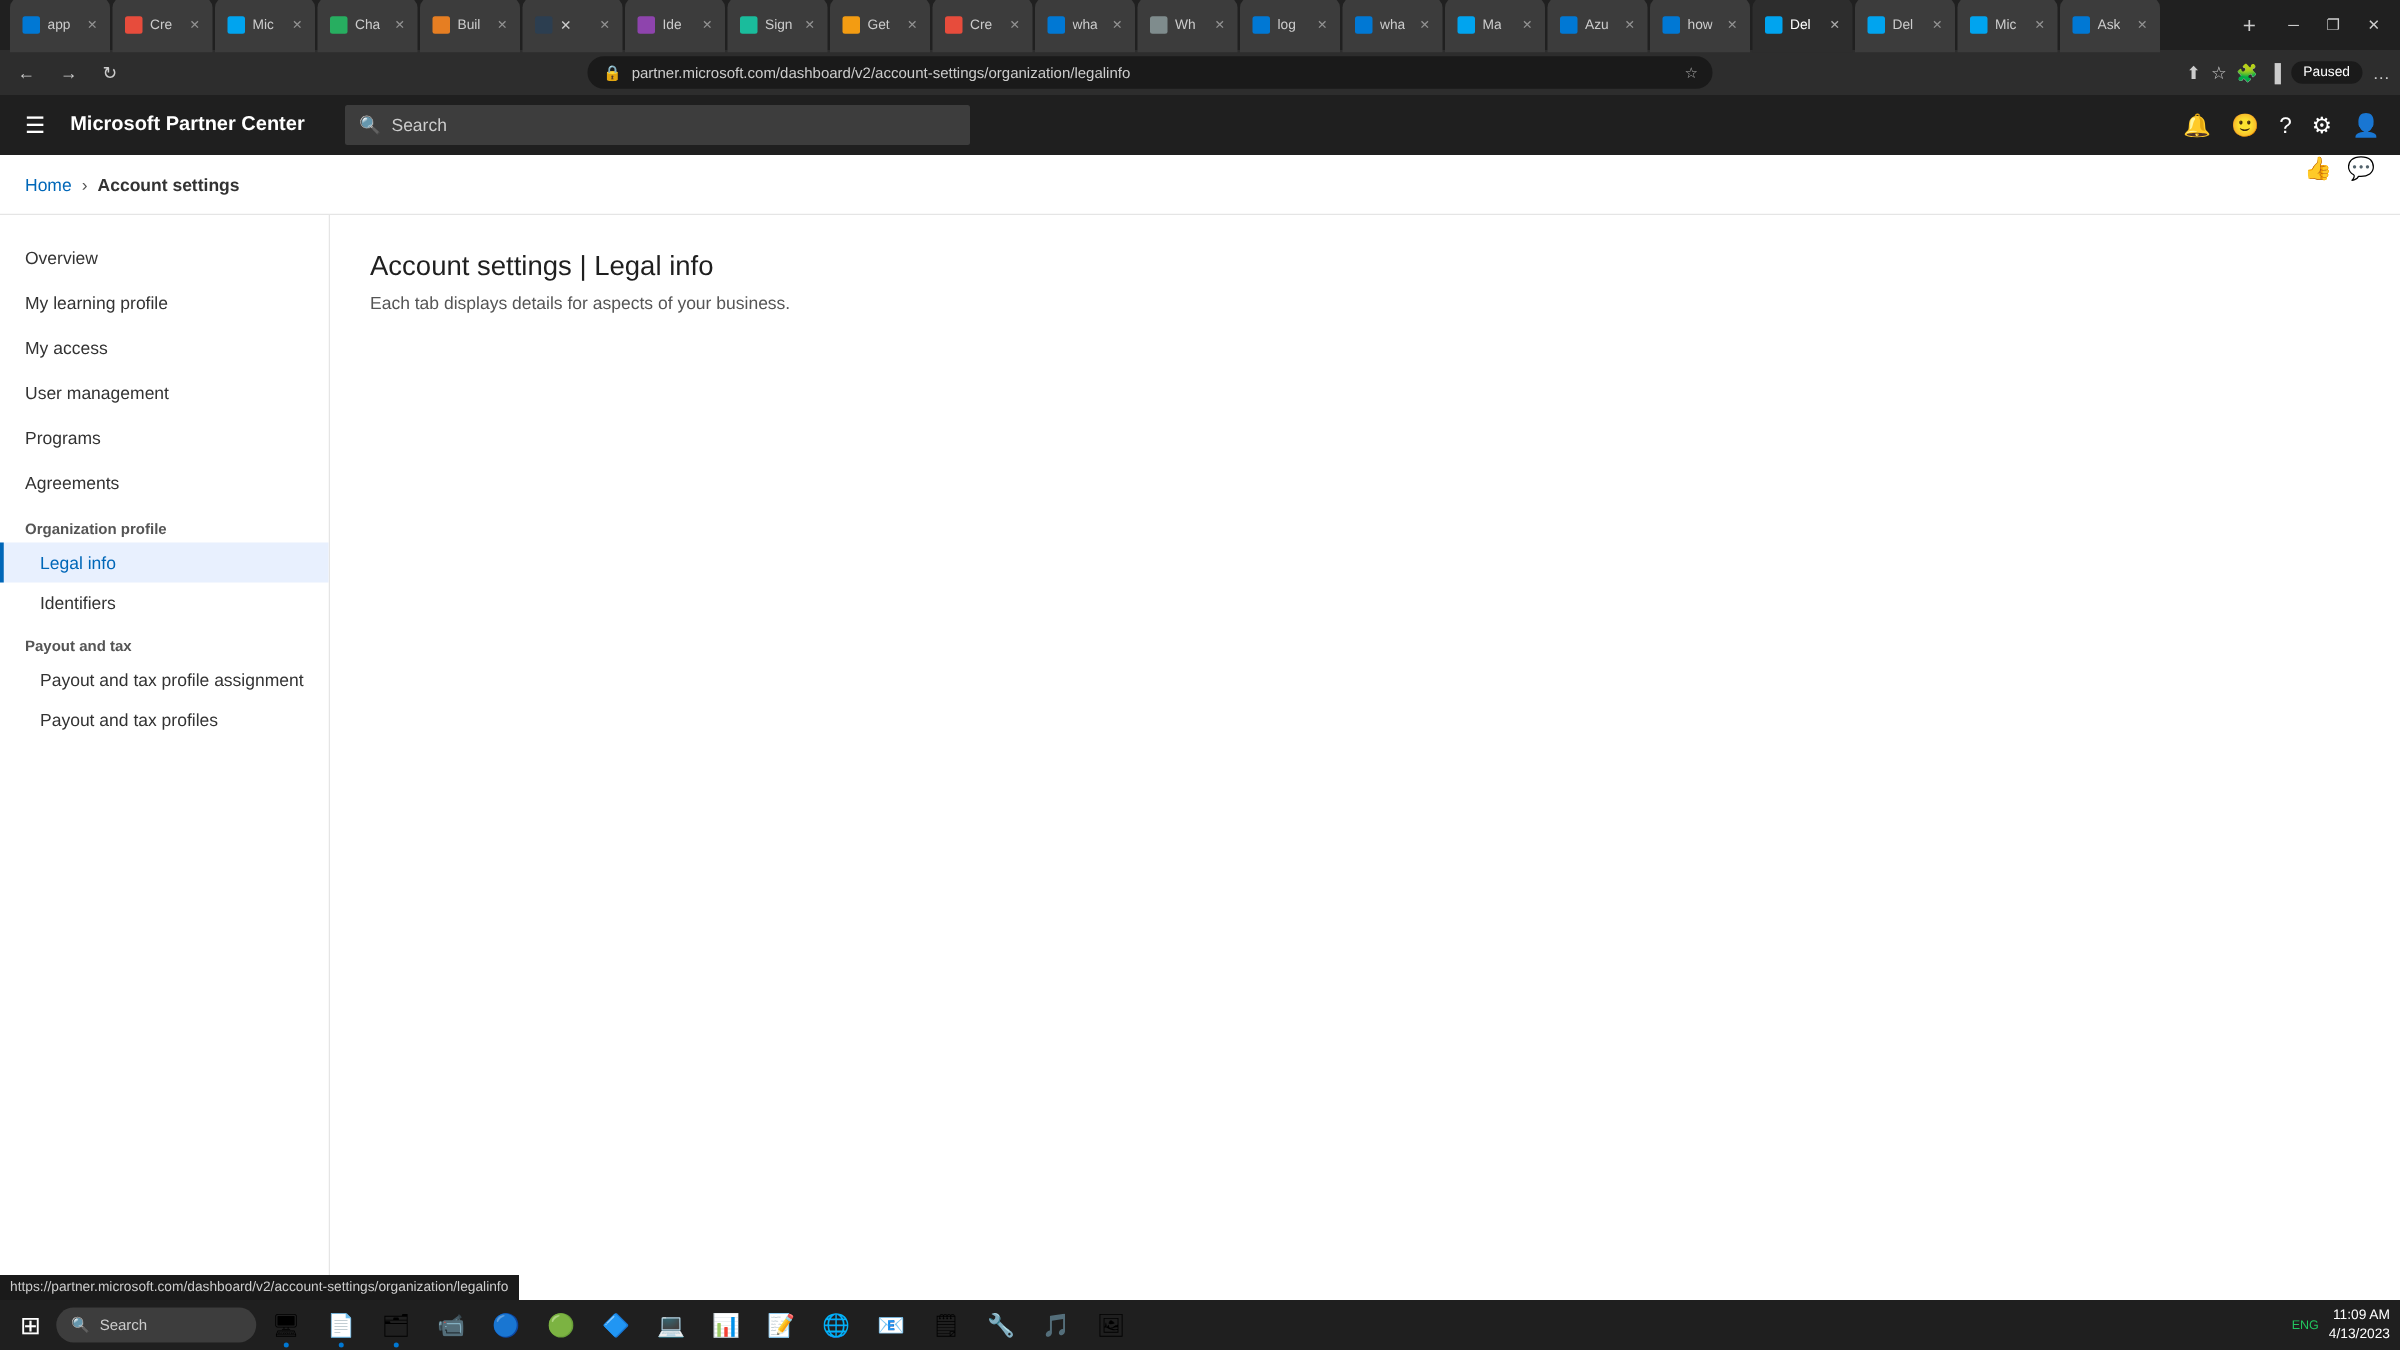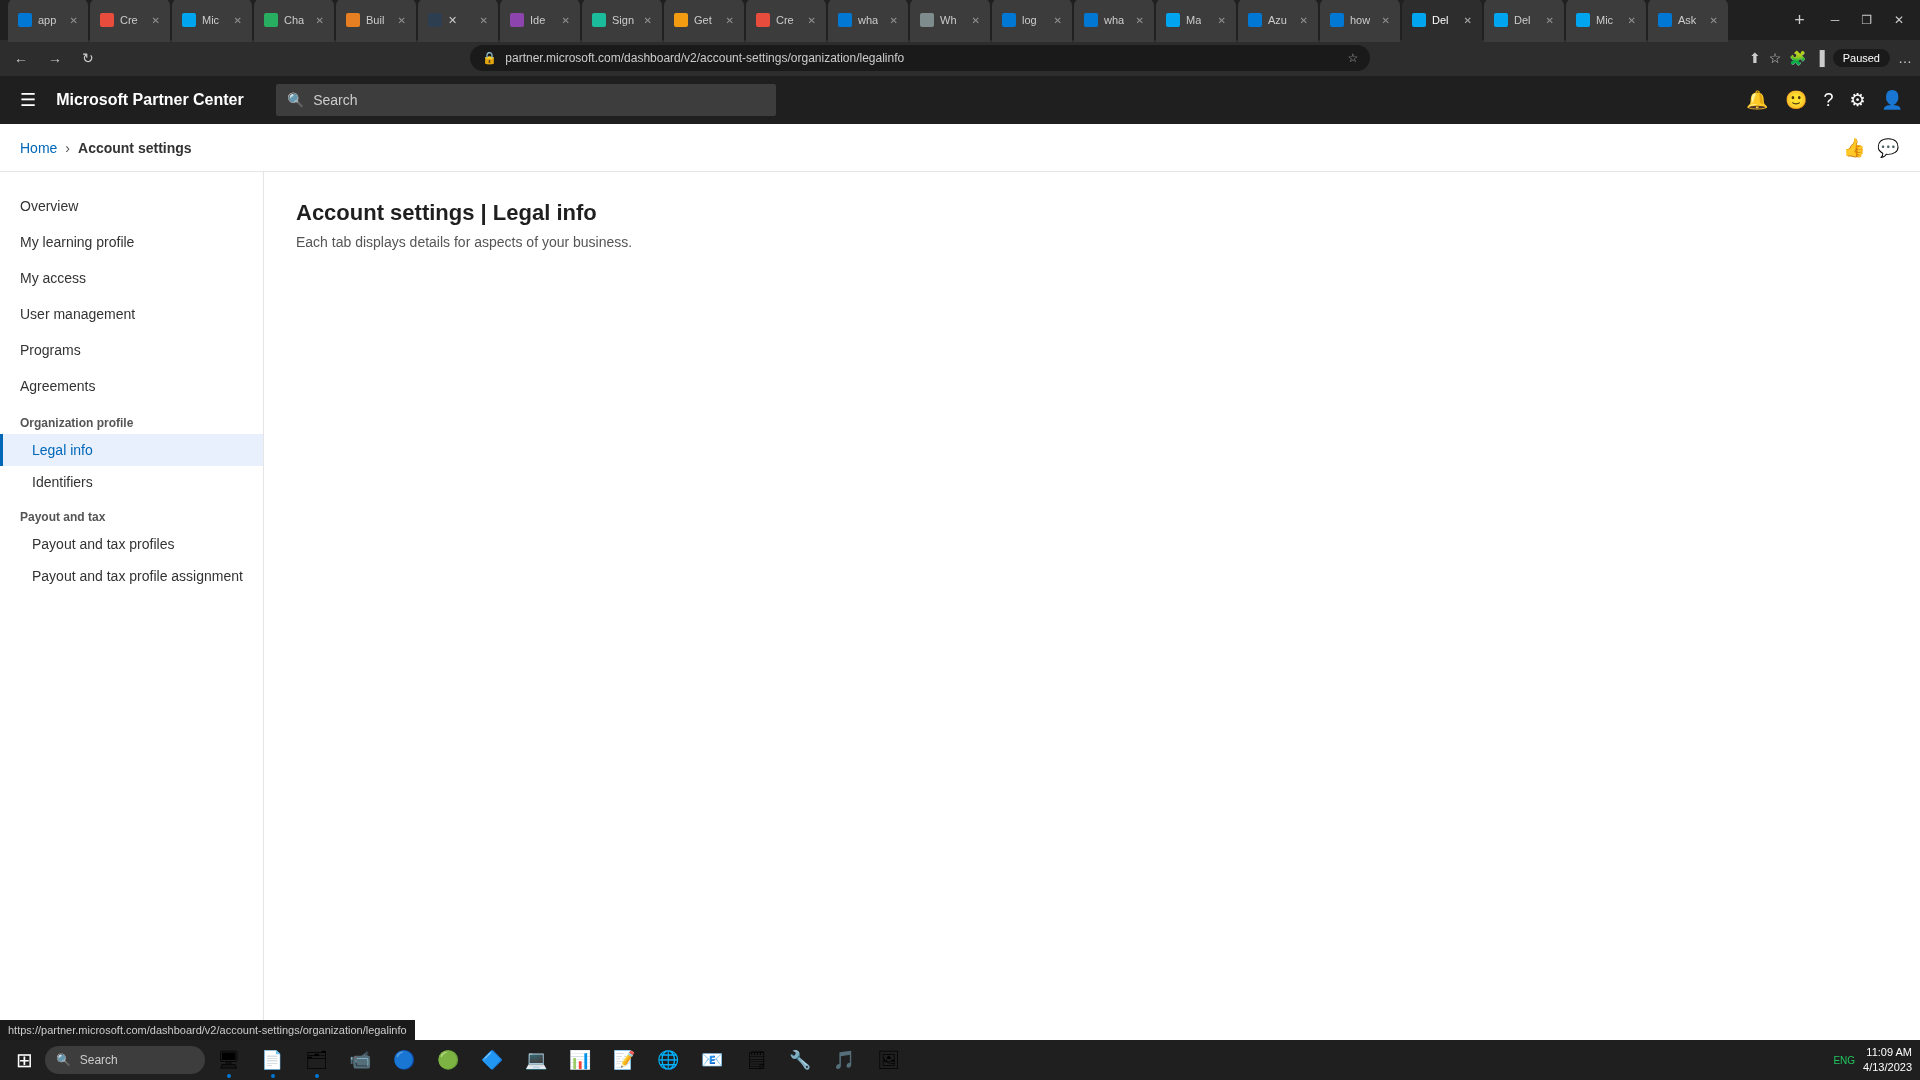--- a/index.html
+++ b/index.html
@@ -32,41 +32,41 @@
     .app-header { background: #1f1f1f; height: 48px; display: flex; align-items: center; padding: 0 16px; gap: 16px; }
     .hamburger { color: #fff; font-size: 18px; cursor: pointer; padding: 4px; }
     .app-title { color: #fff; font-size: 16px; font-weight: 600; margin-right: 16px; }
     .header-search { flex: 1; max-width: 500px; background: #3d3d3d; border-radius: 2px; height: 32px; display: flex; align-items: center; padding: 0 12px; gap: 8px; }
     .search-icon-header { color: #ccc; font-size: 14px; }
     .search-input-text { color: #ccc; font-size: 14px; }
     .header-right { margin-left: auto; display: flex; align-items: center; gap: 16px; }
     .header-icon { color: #fff; font-size: 18px; cursor: pointer; }
 
     
-    .breadcrumb-row { height: 48px; display: flex; align-items: center; padding: 0 20px; border-bottom: 1px solid #e5e5e5; justify-content: space-between; }
+    .breadcrumb-row { height: 48px; display: flex; padding: 0 20px; border-bottom: 1px solid #e5e5e5; justify-content: space-between; }
     .breadcrumb { display: flex; align-items: center; gap: 8px; font-size: 14px; }
     .breadcrumb-home { color: #0067b8; cursor: pointer; text-decoration: none; }
     .breadcrumb-sep { color: #555; }
     .breadcrumb-current { color: #333; font-weight: 600; }
     .breadcrumb-actions { display: flex; gap: 12px; }
     .breadcrumb-action-icon { color: #0067b8; font-size: 18px; cursor: pointer; }
 
     
     .main-layout { display: flex; height: calc(1080px - 40px - 36px - 48px - 48px - 40px); }
 
     
     .sidebar { width: 264px; border-right: 1px solid #e5e5e5; padding: 16px 0; overflow-y: auto; flex-shrink: 0; }
     .sidebar-item { padding: 10px 20px; cursor: pointer; color: #333; font-size: 14px; display: block; }
     .sidebar-section-label { padding: 12px 20px 4px; font-size: 12px; color: #555; font-weight: 600; text-transform: none; }
     .sidebar-sub-item { padding: 8px 20px 8px 32px; cursor: pointer; color: #333; font-size: 14px; display: block; }
     .sidebar-sub-item.active { background: #e8f0fe; color: #0067b8; border-left: 3px solid #0067b8; padding-left: 29px; }
 
     
     .content-area { flex: 1; padding: 28px 32px; overflow-y: auto; }
-    .page-title { font-size: 22px; font-weight: 700; color: #1f1f1f; margin-bottom: 8px; }
+    .page-title { font-size: 22px; font-weight: 400; color: #1f1f1f; margin-bottom: 8px; }
     .page-subtitle { font-size: 14px; color: #555; margin-bottom: 24px; }
 
     
     .taskbar { background: #1f1f1f; height: 40px; display: flex; align-items: center; padding: 0 8px; position: fixed; bottom: 0; left: 0; width: 1920px; gap: 4px; }
     .taskbar-start { background: none; border: none; color: #fff; font-size: 20px; cursor: pointer; padding: 4px 8px; }
     .taskbar-search { background: #3d3d3d; border-radius: 14px; height: 28px; display: flex; align-items: center; padding: 0 12px; gap: 8px; cursor: pointer; min-width: 160px; }
     .taskbar-search-icon { font-size: 12px; color: #ccc; }
     .taskbar-search-text { font-size: 12px; color: #ccc; }
     .taskbar-apps { display: flex; align-items: center; gap: 4px; flex: 1; }
     .taskbar-app { width: 40px; height: 40px; display: flex; align-items: center; justify-content: center; cursor: pointer; border-radius: 4px; position: relative; }
@@ -264,22 +264,22 @@
   <div class="sidebar-item">Overview</div>
       <div class="sidebar-item">My learning profile</div>
       <div class="sidebar-item">My access</div>
       <div class="sidebar-item">User management</div>
       <div class="sidebar-item">Programs</div>
       <div class="sidebar-item">Agreements</div>
       <div class="sidebar-section-label">Organization profile</div>
       <div class="sidebar-sub-item active">Legal info</div>
       <div class="sidebar-sub-item">Identifiers</div>
       <div class="sidebar-section-label">Payout and tax</div>
+      <div class="sidebar-sub-item">Payout and tax profile assignment</div>
       <div class="sidebar-sub-item">Payout and tax profiles</div>
-      <div class="sidebar-sub-item">Payout and tax profile assignment</div>
     </nav>
 
   <main class="content-area">
     <h1 class="page-title">
       <span>Account settings</span><span> | </span><span>Legal info</span>
     </h1>
     <p class="page-subtitle">Each tab displays details for aspects of your business.</p>
   </main>
 
 </div>

